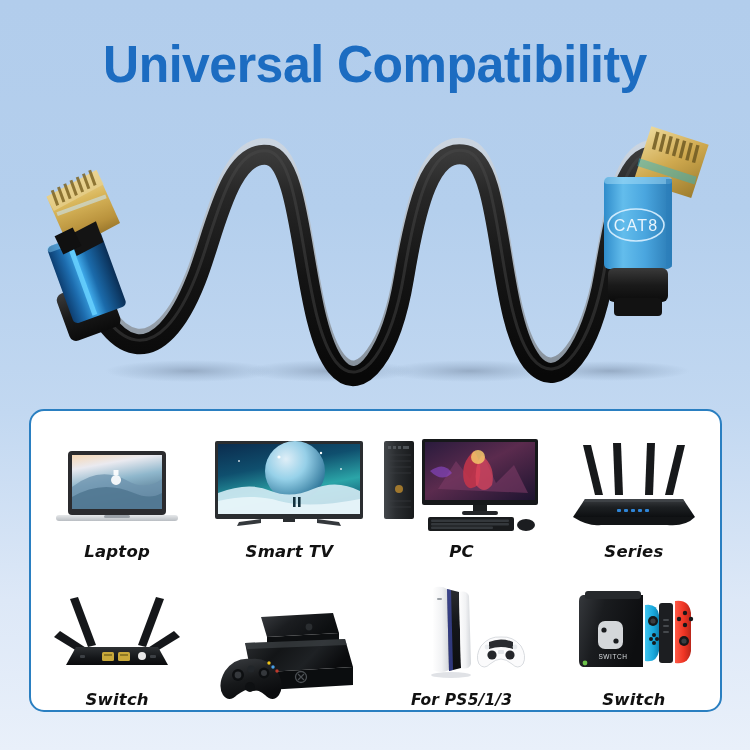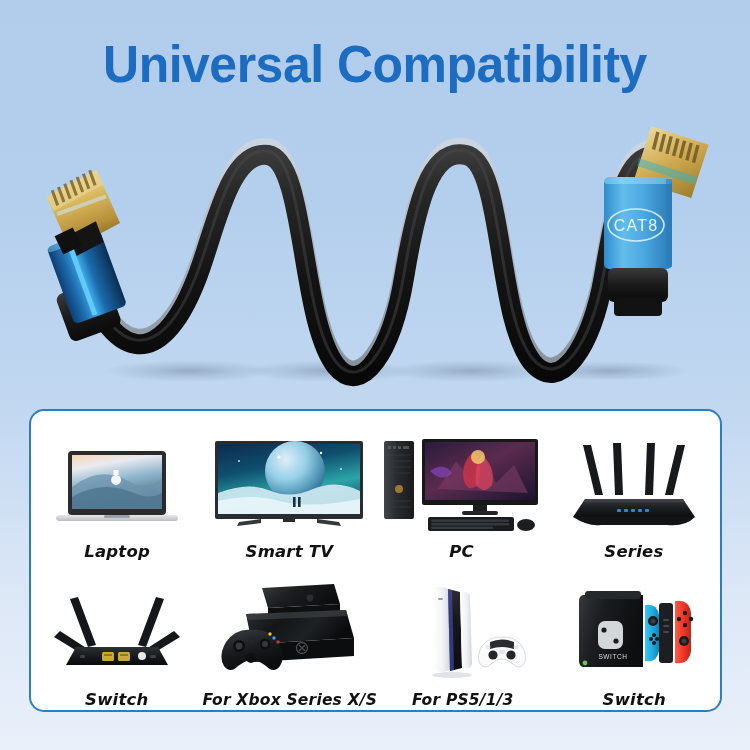--- a/index.html
+++ b/index.html
@@ -483,21 +483,20 @@
               <circle cx="44" cy="58" r="3.6" fill="#22262a"></circle>
               <g fill="#4aa0e8">
                 <circle cx="66" cy="56" r="1.7"></circle>
               </g>
               <circle cx="70" cy="60" r="1.7" fill="#c0392b"></circle>
               <circle cx="62" cy="52" r="1.7" fill="#f0c419"></circle>
               <circle cx="43" cy="76" r="5" fill="#0e1012"></circle>
             </g>
           </svg>
         </div>
-        <div class="device-label small">For Xbox Series X/S</div>
       </div>
 
       <div class="device-cell">
         <div class="device-art">
           <svg class="art" width="150" height="104" viewBox="0 0 150 104">
             <defs>
               <linearGradient id="ps5W" x1="0" y1="0" x2="1" y2="0">
                 <stop offset="0%" stop-color="#fefefe"></stop>
                 <stop offset="55%" stop-color="#f1f2f4"></stop>
                 <stop offset="100%" stop-color="#d3d6da"></stop>

